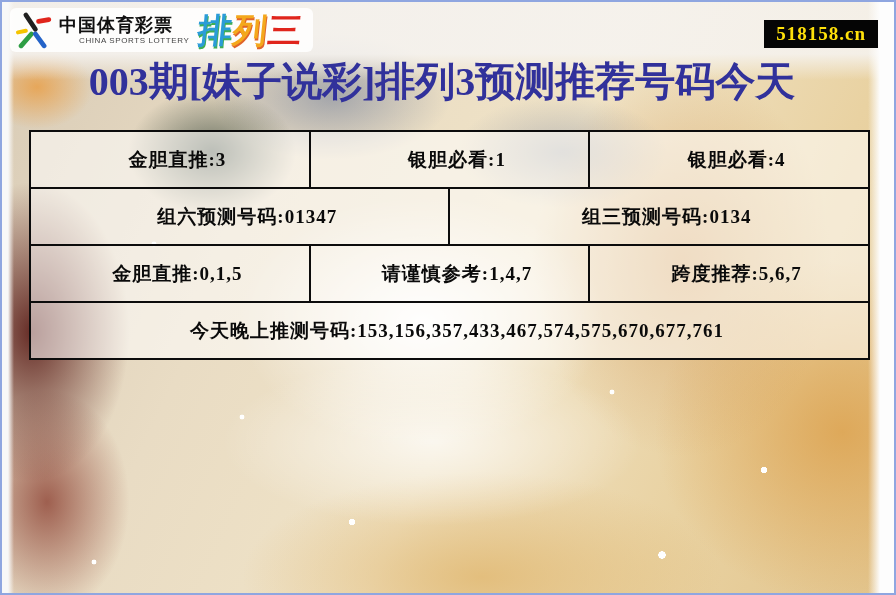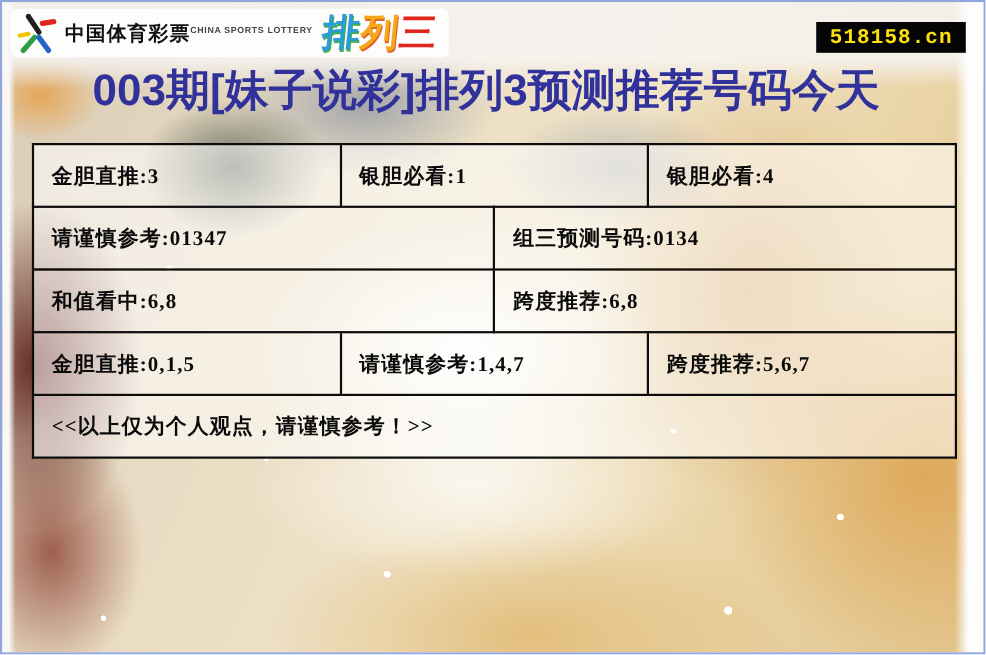--- a/index.html
+++ b/index.html
@@ -40,62 +40,62 @@
   }
   
   .header{position:absolute;top:0;left:0;right:0;height:54px;}
   .logo{
     position:absolute;top:6px;left:8px;
     display:flex;align-items:center;gap:7px;
     background:rgba(255,255,255,.85);
     border-radius:6px;padding:3px 10px 3px 4px;
   }
   .logo svg{display:block;}
-  .logo-text{display:flex;flex-direction:row;line-height:1;}
+  .logo-text{display:flex;flex-direction:column;line-height:1;}
   .logo-cn{
     font-family:"Liberation Sans","DejaVu Sans",sans-serif;
     font-weight:bold;font-size:18px;color:#111;letter-spacing:1px;
   }
   .logo-en{
     font-family:"Liberation Sans","DejaVu Sans",sans-serif;
-    font-weight:bold;font-size:8px;color:#444;letter-spacing:.6px;margin-top:3px;
+    font-weight:normal;font-size:8px;color:#444;letter-spacing:.6px;margin-top:3px;margin-left:20px;
   }
   .brand{
     display:flex;font-family:"Liberation Sans","DejaVu Sans",sans-serif;
     font-weight:bold;font-size:34px;line-height:1;
     transform:skewX(-6deg);letter-spacing:1px;margin-left:2px;
   }
   .brand .c1{color:#2b9cd8;text-shadow:1px 2px 0 #3fae54;}
   .brand .c2{color:#f4a81c;text-shadow:1px 2px 0 #e0642a;}
   .brand .c3{color:#e0251c;}
   .badge{
     position:absolute;top:18px;right:16px;
     background:#050505;color:#ffe10a;
-    font-family:Liberation Mono, monospace;
+    font-family:Liberation Serif, serif;
     font-weight:bold;font-size:19px;
     padding:3px 12px;letter-spacing:1px;
   }
   
   .title{
     position:absolute;top:56px;left:0;right:12px;
     text-align:center;
-    font-family:Liberation Sans, sans-serif;
+    font-family:Liberation Serif, serif;
     font-weight:bold;font-size:40px;line-height:1.2;
     color:#31319b;white-space:nowrap;
   }
   
   table.pred{
     position:absolute;top:128px;left:27px;width:841px;
     border-collapse:collapse;table-layout:fixed;
   }
   table.pred td{
     border:2px solid #0c0c0c;
     background:rgba(255,255,255,.55);
     height:57px;
-    vertical-align:middle;
+    text-align:center;vertical-align:middle;
     font-family:"Liberation Serif","DejaVu Serif",serif;
     font-weight:bold;font-size:19px;color:#0a0a0a;
     letter-spacing:1px;
     overflow:hidden;white-space:nowrap;padding-left:16px;
   }
 </style>
 </head>
 <body>
 
 <div class="screen">
@@ -136,30 +136,26 @@
         <col style="width:16.666%">
         <col style="width:16.666%">
     </colgroup>
     <tbody>
         <tr>
       <td colspan="2">金胆直推:3</td>
       <td colspan="2">银胆必看:1</td>
       <td colspan="2">银胆必看:4</td>
     </tr>
     <tr>
-      <td colspan="3">请谨慎参考:01347</td>
+      <td colspan="3">组六预测号码:01347</td>
       <td colspan="3">组三预测号码:0134</td>
-    </tr>
-    <tr>
-      <td colspan="3">和值看中:6,8</td>
-      <td colspan="3">跨度推荐:6,8</td>
     </tr>
     <tr>
       <td colspan="2">金胆直推:0,1,5</td>
       <td colspan="2">请谨慎参考:1,4,7</td>
       <td colspan="2">跨度推荐:5,6,7</td>
     </tr>
     <tr>
-      <td colspan="6">&lt;&lt;以上仅为个人观点，请谨慎参考！&gt;&gt;</td>
+      <td colspan="6">今天晚上推测号码:153,156,357,433,467,574,575,670,677,761</td>
     </tr>
   </tbody>
     </table>
 </div>
 
 </body></html>

